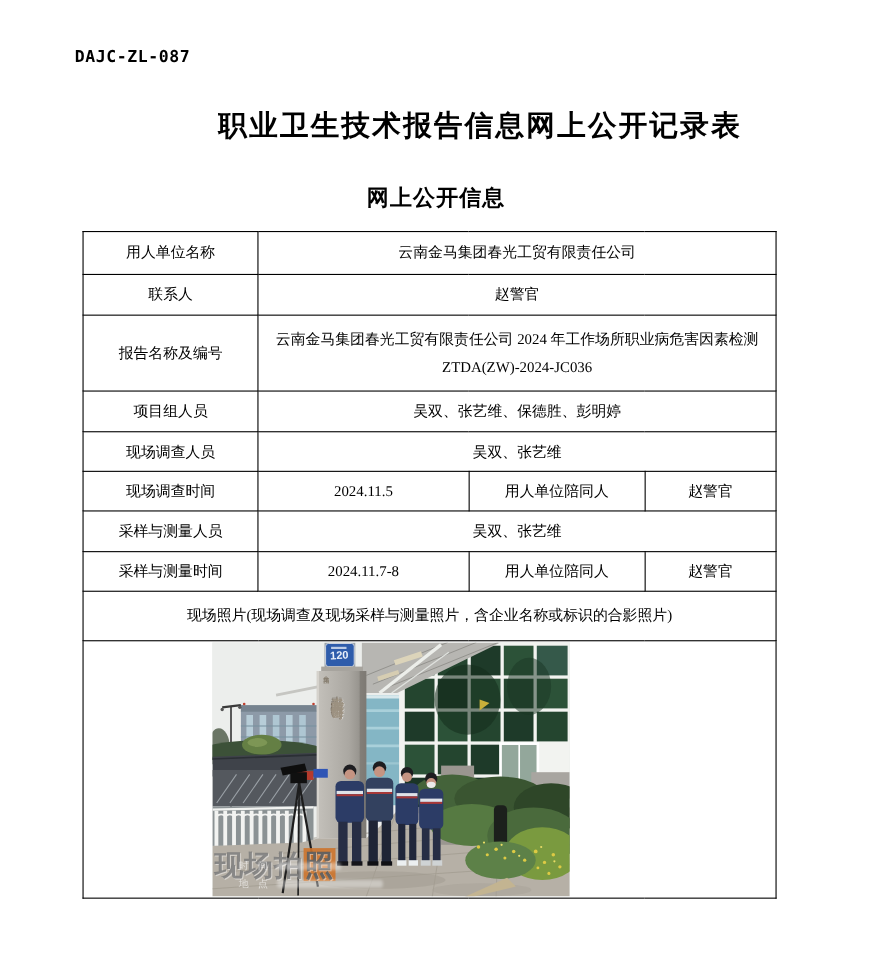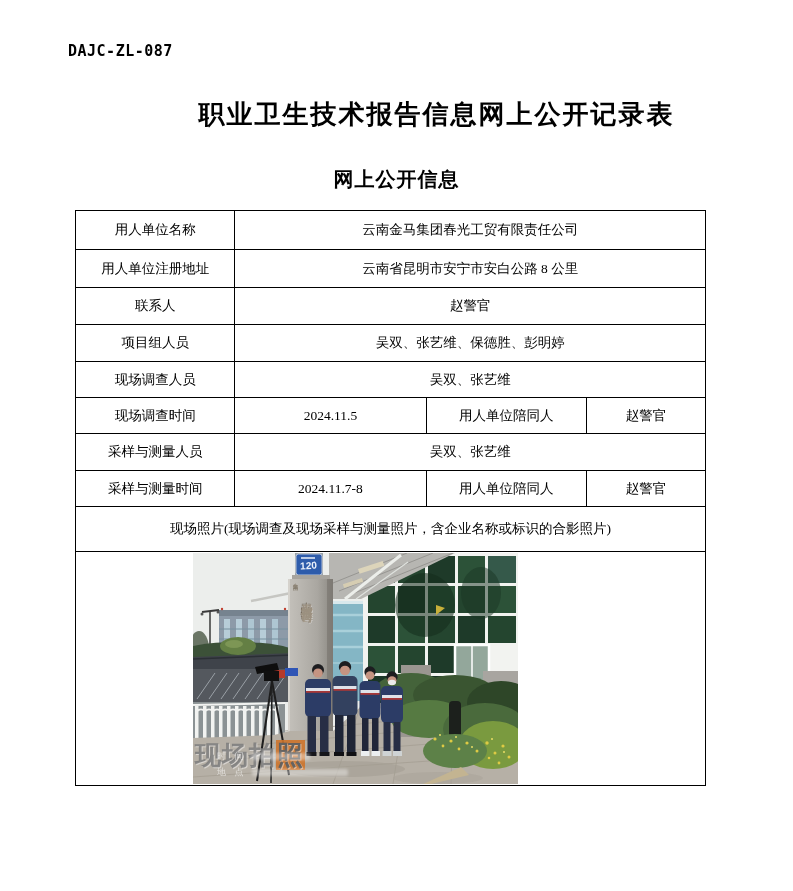--- a/index.html
+++ b/index.html
@@ -92,27 +92,30 @@
       <col style="width:159px">
       <col style="width:191px">
       <col style="width:160px">
       <col style="width:119px">
     </colgroup>
   <tbody>
       <tr class="h38">
     <td>用人单位名称</td>
     <td colspan="3">云南金马集团春光工贸有限责任公司</td>
   </tr>
-  <tr class="h37">
-    <td>用人单位注册地址</td>
-    <td colspan="3">云南省昆明市安宁市安白公路 8 公里</td>
-  </tr>
   <tr class="h36">
     <td>联系人</td>
     <td colspan="3">赵警官</td>
+  </tr>
+  <tr class="h68">
+    <td>报告名称及编号</td>
+    <td colspan="3">
+      <div class="report-line">云南金马集团春光工贸有限责任公司 2024 年工作场所职业病危害因素检测</div>
+      <div class="report-line">ZTDA(ZW)-2024-JC036</div>
+    </td>
   </tr>
   <tr class="h36">
     <td>项目组人员</td>
     <td colspan="3">吴双、张艺维、保德胜、彭明婷</td>
   </tr>
   <tr class="h35">
     <td>现场调查人员</td>
     <td colspan="3">吴双、张艺维</td>
   </tr>
   <tr class="h35">

